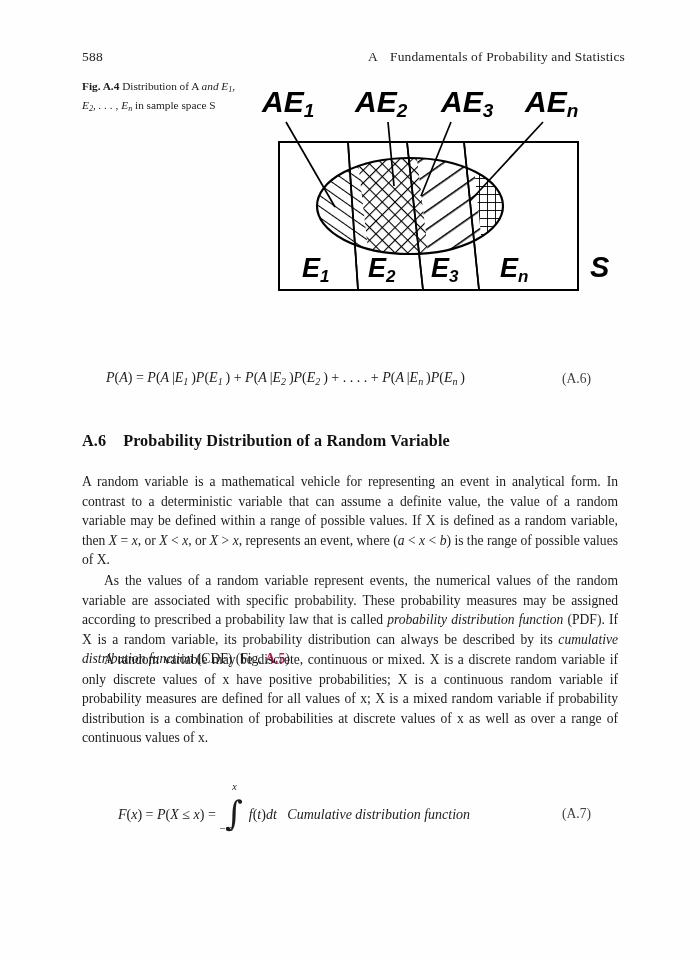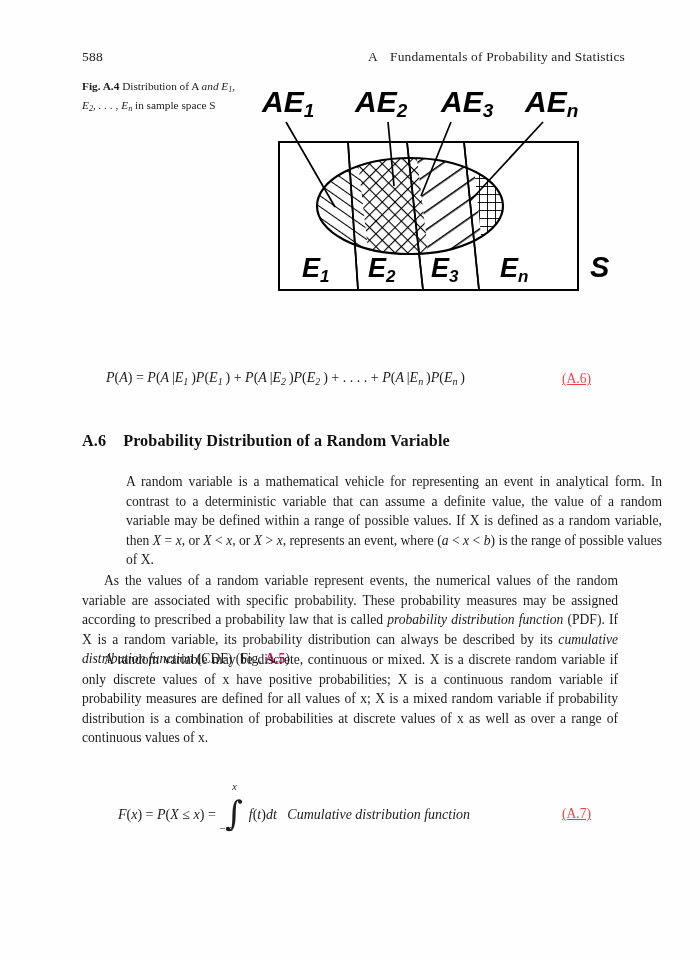--- a/index.html
+++ b/index.html
@@ -94,22 +94,21 @@
   .eq {
     position: absolute;
     font-family: "Liberation Serif", serif;
     font-size: 14px;
     color: #1b1b1b;
   }
   .eq .it { font-style: italic; }
   .eqnum {
     position: absolute;
     font-size: 13.6px;
-    color: #ef4444;
-    text-decoration: underline;
+    color: #404040;
   }
 
   .heading {
     position: absolute;
     left: 82px;
     top: 432px;
     font-size: 16.2px;
     font-weight: bold;
     color: #111;
     letter-spacing: .1px;
@@ -281,21 +280,21 @@
 
   <div class="eq" style="left:106px; top:370px;">
     <span class="it">P</span>(<span class="it">A</span>) = <span class="it">P</span>(<span class="it">A</span> |<span class="it">E</span><span class="sub">1</span> )<span class="it">P</span>(<span class="it">E</span><span class="sub">1</span> ) + <span class="it">P</span>(<span class="it">A</span> |<span class="it">E</span><span class="sub">2</span> )<span class="it">P</span>(<span class="it">E</span><span class="sub">2</span> ) + . . . . + <span class="it">P</span>(<span class="it">A</span> |<span class="it">E</span><span class="sub">n</span> )<span class="it">P</span>(<span class="it">E</span><span class="sub">n</span> )
   </div>
   <div class="eqnum" style="left:562px; top:371px;">(A.6)</div>
 
   <div class="heading">
     <span class="hnum">A.6</span><span>Probability Distribution of a Random Variable</span>
   </div>
 
-  <div class="para" style="left:82px; top:472px; width:536px;margin-left:44px;">
+  <div class="para" style="left:82px; top:472px; width:536px;">
     A random variable is a mathematical vehicle for representing an event in analytical
     form. In contrast to a deterministic variable that can assume a definite value, the
     value of a random variable may be defined within a range of possible values. If X is
     defined as a random variable, then <i>X</i> = <i>x</i>, or <i>X</i> &lt; <i>x</i>, or <i>X</i> &gt; <i>x</i>, represents an event,
     where (<i>a</i> &lt; <i>x</i> &lt; <i>b</i>) is the range of possible values of X.
   </div>
 
   <div class="para indent" style="left:82px; top:571px; width:536px;">
     <span>As the values of a random variable represent events, the numerical values of the random variable are associated with specific probability. These probability measures may be assigned according to prescribed a probability law that is called </span><i>probability distribution function</i><span> (PDF). If X is a random variable, its probability distribution can always be described by its </span><i>cumulative distribution function</i><span> (CDF) (Fig. </span><span class="xref">A.5</span><span>).</span>
   </div>

